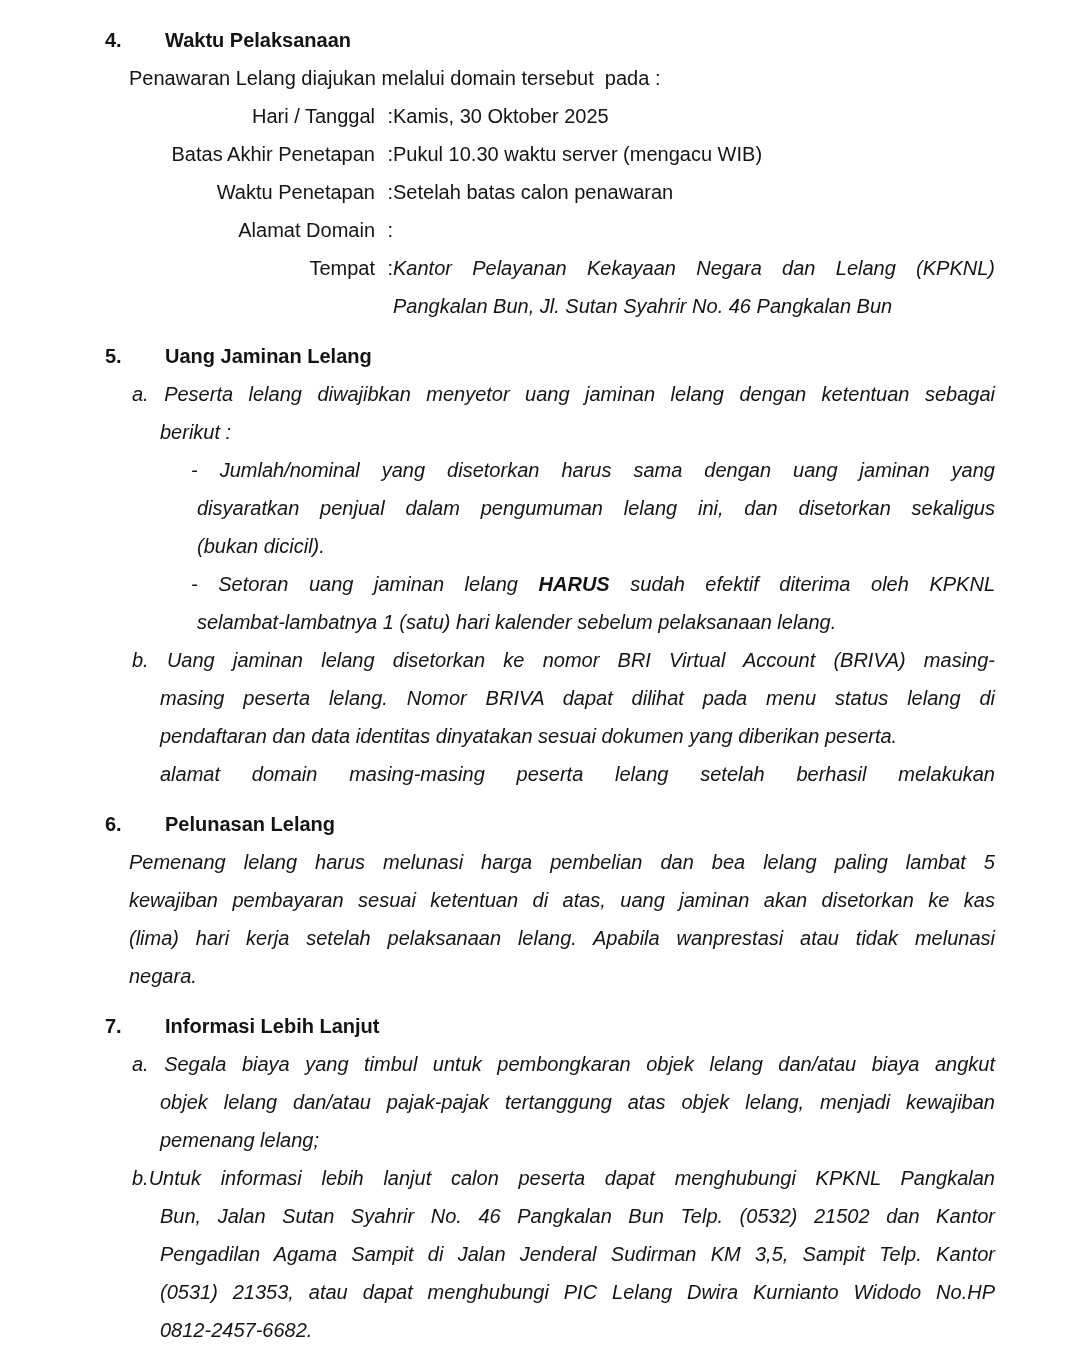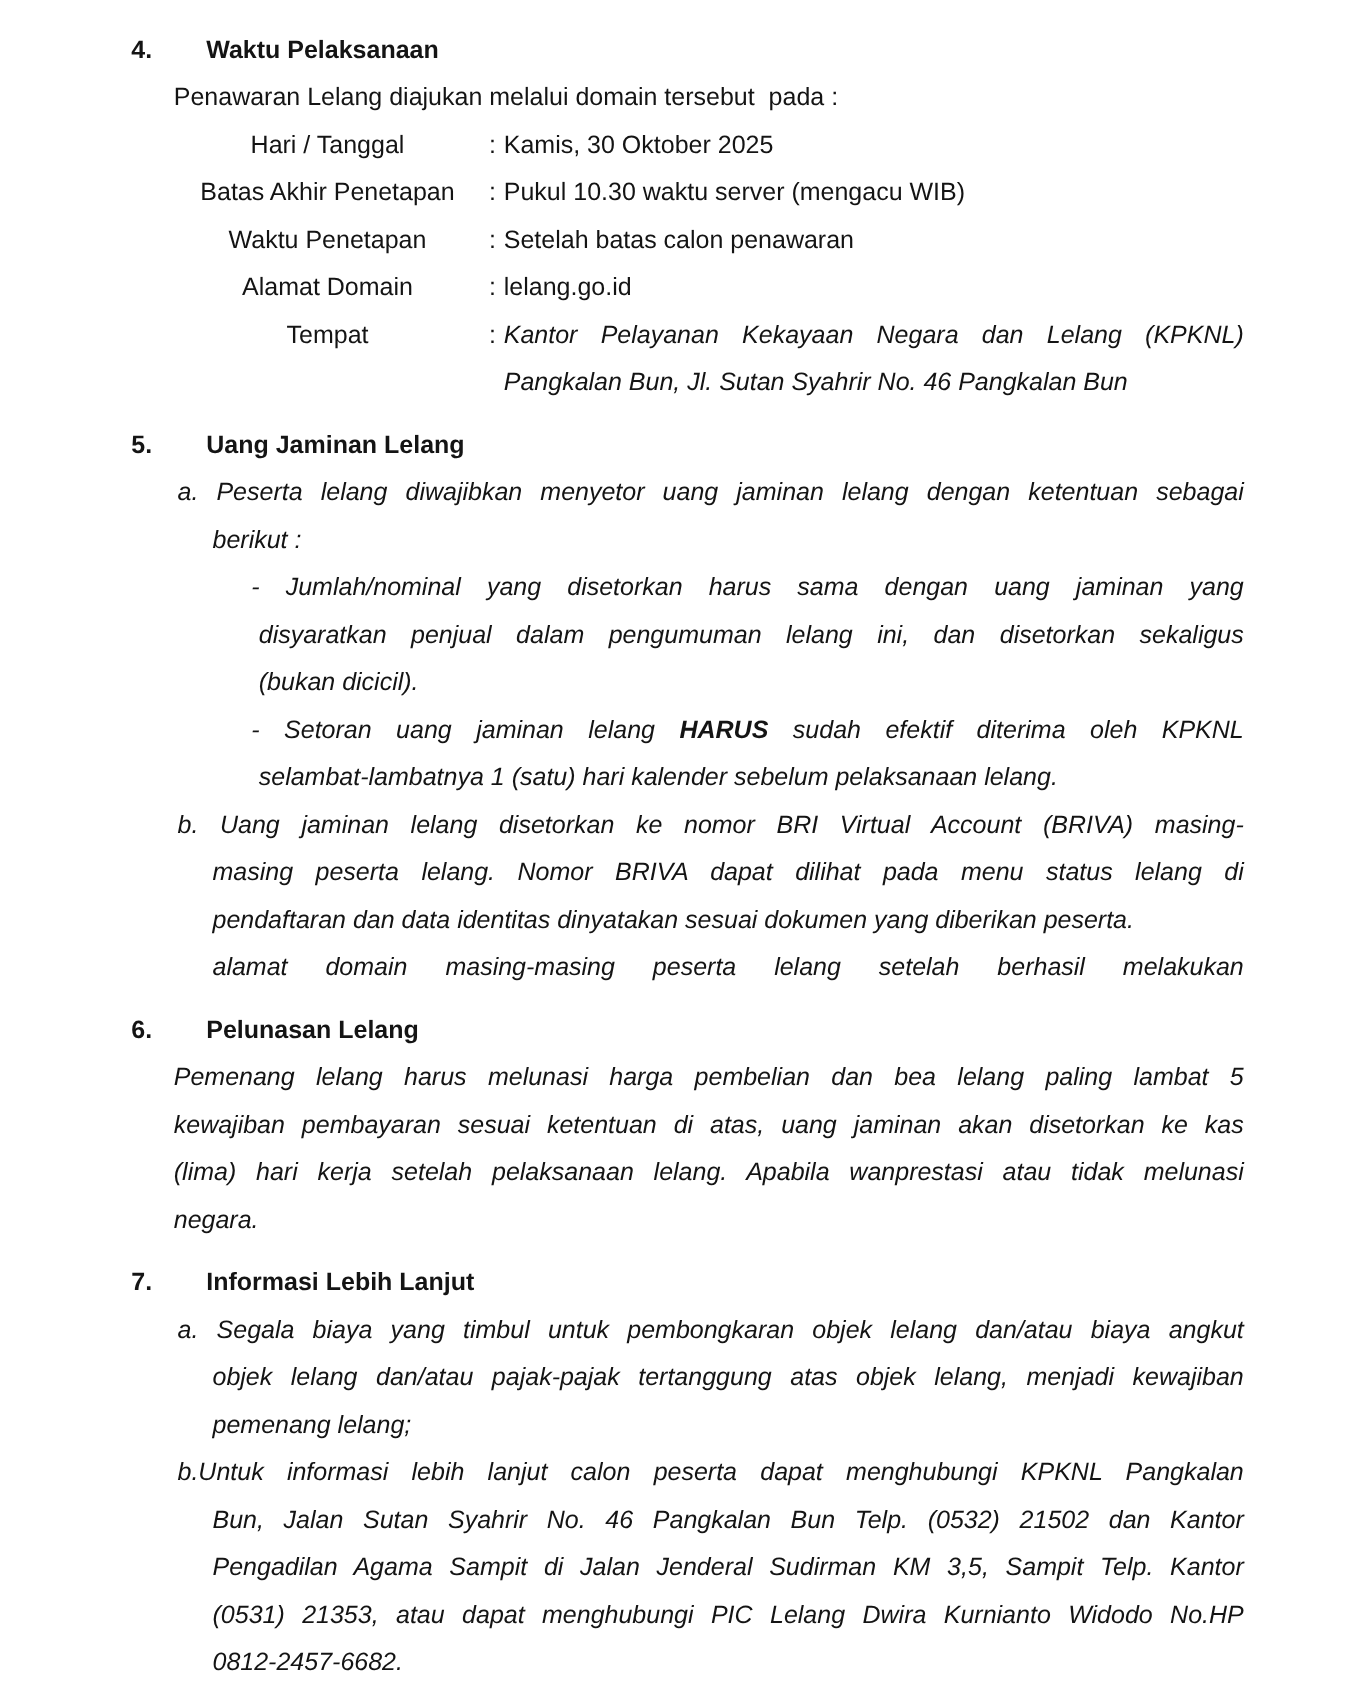--- a/index.html
+++ b/index.html
@@ -13,26 +13,26 @@
     color: #141414;
     font-family: "Liberation Sans", sans-serif;
     font-size: 20px;
     line-height: 38px;
     overflow: hidden;
   }
   .sec { margin-top: 12px; }
   .sec:first-child { margin-top: 0; }
   .sec-head { display: flex; font-weight: bold; }
   .sec-num { width: 60px; flex: none; }
-  .sec-body { margin-left: 34px; }
+  .sec-body { margin-left: 24px; }
   .pre { white-space: pre-wrap; }
 
   
   .kv { display: grid; grid-template-columns: 246px 18px 1fr; }
-  .kv-label, .kv-sep { text-align: center; }
+  .kv-label, .kv-sep { text-align: right; }
 
   
   .jline { text-align: justify; text-align-last: justify; font-style: italic; }
   .jline.last { text-align-last: left; }
 
   
   .letter .jline:first-child { text-indent: -28px; }
   .letter { padding-left: 31px; }
 
   
@@ -65,21 +65,20 @@
         <span class="kv-value">Pukul 10.30 waktu server (mengacu WIB)</span>
       </div>
       <div class="kv">
         <span class="kv-label">Waktu Penetapan</span>
         <span class="kv-sep">:</span>
         <span class="kv-value">Setelah batas calon penawaran</span>
       </div>
       <div class="kv">
         <span class="kv-label">Alamat Domain</span>
         <span class="kv-sep">:</span>
-        <span class="kv-value">lelang.go.id</span>
       </div>
       <div class="kv">
         <span class="kv-label">Tempat</span>
         <span class="kv-sep">:</span>
         <span class="kv-value">
             <div class="jline">Kantor Pelayanan Kekayaan Negara dan Lelang (KPKNL)</div>
             <div class="jline last">Pangkalan Bun, Jl. Sutan Syahrir No. 46 Pangkalan Bun</div>
           </span>
       </div>
     </div>

